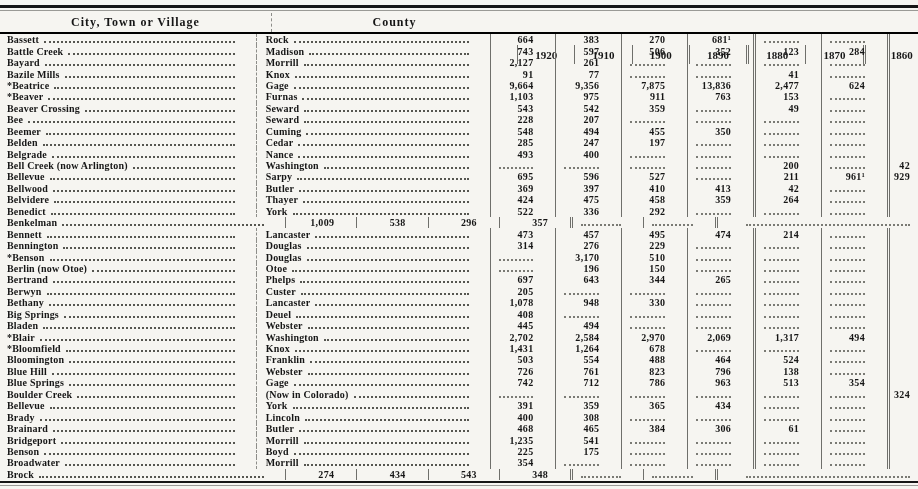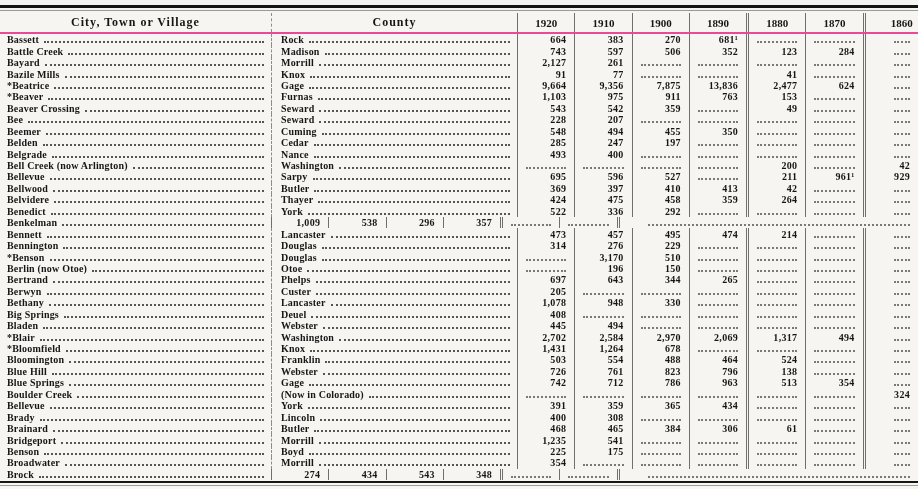--- a/index.html
+++ b/index.html
@@ -8,33 +8,33 @@
     background:#f6f5f1;
     font-family:"Liberation Serif","DejaVu Serif",serif;
     color:#161616;
     -webkit-font-smoothing:none;
   }
   .page{position:relative;width:918px;height:489px;padding-top:5px;box-sizing:border-box;}
   .rule-heavy{height:3px;background:#161616;}
   .rule-thin{height:1px;background:#9a9a96;margin-top:2px;}
   .rule-heavy.bottom{height:2px;margin-top:1px;}
   .tbl{margin-top:2px;}
-  .hrow{display:flex;height:21px;align-items:flex-end;border-bottom:2px solid #ec4899;box-sizing:border-box;}
+  .hrow{display:flex;height:21px;align-items:flex-start;border-bottom:2px solid #000000;box-sizing:border-box;}
   .cell{box-sizing:border-box;overflow:hidden;white-space:nowrap;}
   .c-city{width:271px;}
   .c-county{width:246px;border-left:1px dashed #8d8d89;}
   .c-year{width:57.28px;border-left:1px solid #6f6f6b;}
   .c-year.dbl{border-left:3px double #6f6f6b;width:59.28px;}
   .c-year.last{flex:1;padding-left:20px;}
   .hrow .cell{
     text-align:center;font-weight:bold;font-size:12px;letter-spacing:1px;height:100%;
     display:flex;align-items:center;justify-content:center;
   }
   .hrow .c-year{font-size:11px;letter-spacing:0;margin-top:32px;}
-  .body .row{display:flex;height:11.45px;align-items:center;}
+  .body .row{display:flex;height:11.45px;align-items:center;gap:14px;}
   .row .cell{height:100%;display:flex;align-items:center;font-weight:bold;font-size:10px;}
   .row .c-city{padding-left:7px;}
   .row .c-county{padding-left:9px;text-align:right;}
   .nm{white-space:nowrap;letter-spacing:.2px;}
   .leader{flex:1;border-bottom:2px dotted #55554f;height:1px;margin:4px 7px 0 5px;min-width:6px;}
   .row .c-year{justify-content:flex-end;padding-right:8px;}
   .num{letter-spacing:.3px;}
   .dots{flex:1;border-bottom:2px dotted #7a7a74;height:1px;margin:4px 0 0 8px;}
 </style>
 </head>

